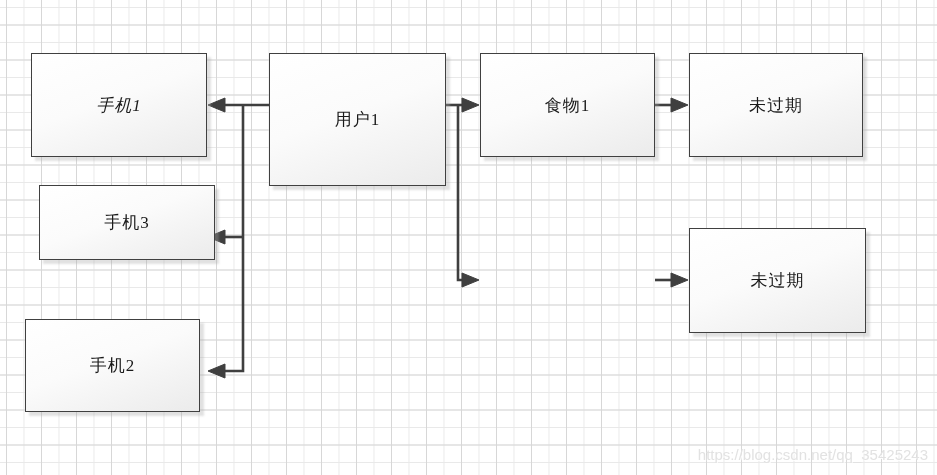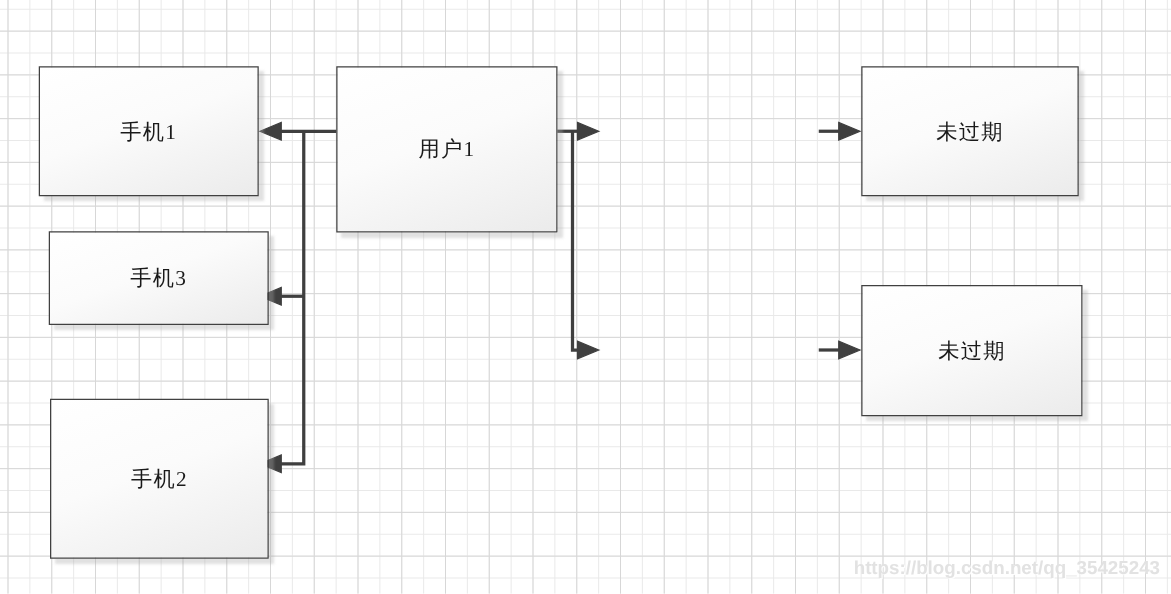--- a/index.html
+++ b/index.html
@@ -39,35 +39,35 @@
     align-items: center;
     justify-content: center;
   }
   .node-label {
     font-family: "Liberation Serif", "DejaVu Serif", serif;
     font-size: 17px;
     color: #1a1a1a;
     letter-spacing: 1px;
     white-space: nowrap;
   }
-  .node-phone1 { left: 31px;  top: 53px;  width: 176px; height: 104px; }
+  .node-phone1 { left: 31px;  top: 53px;  width: 176px; height: 104px; font-style: italic; }
   .node-phone3 { left: 39px;  top: 185px; width: 176px; height: 75px; }
-  .node-phone2 { left: 40px;  top: 319px; width: 175px; height: 128px; }
+  .node-phone2 { left: 25px;  top: 319px; width: 175px; height: 93px; }
   .node-user1  { left: 269px; top: 53px;  width: 177px; height: 133px; }
   .node-food1  { left: 480px; top: 53px;  width: 175px; height: 104px; }
   .node-expire1{ left: 689px; top: 53px;  width: 174px; height: 104px; }
   .node-food2  { left: 480px; top: 227px; width: 175px; height: 106px; }
   .node-expire2{ left: 689px; top: 228px; width: 177px; height: 105px; }
   .watermark {
     position: absolute;
     z-index: 3;
     right: 9px;
     bottom: 12px;
     font-size: 15px;
-    font-weight: bold;
+    font-weight: normal;
     color: #e2e2e2;
     text-shadow: 1px 1px 0 rgba(255,255,255,0.9);
     user-select: none;
     pointer-events: none;
   }
 </style>
 </head>
 <body>
 
 <div class="canvas">
@@ -98,20 +98,23 @@
   </div>
   <div class="node node-phone3">
     <span class="node-label">手机3</span>
   </div>
   <div class="node node-phone2">
     <span class="node-label">手机2</span>
   </div>
   <div class="node node-user1">
     <span class="node-label">用户1</span>
   </div>
+  <div class="node node-food1">
+    <span class="node-label">食物1</span>
+  </div>
   <div class="node node-expire1">
     <span class="node-label">未过期</span>
   </div>
   <div class="node node-expire2">
     <span class="node-label">未过期</span>
   </div>
 
   <div class="watermark">https://blog.csdn.net/qq_35425243</div>
 
 </div>

